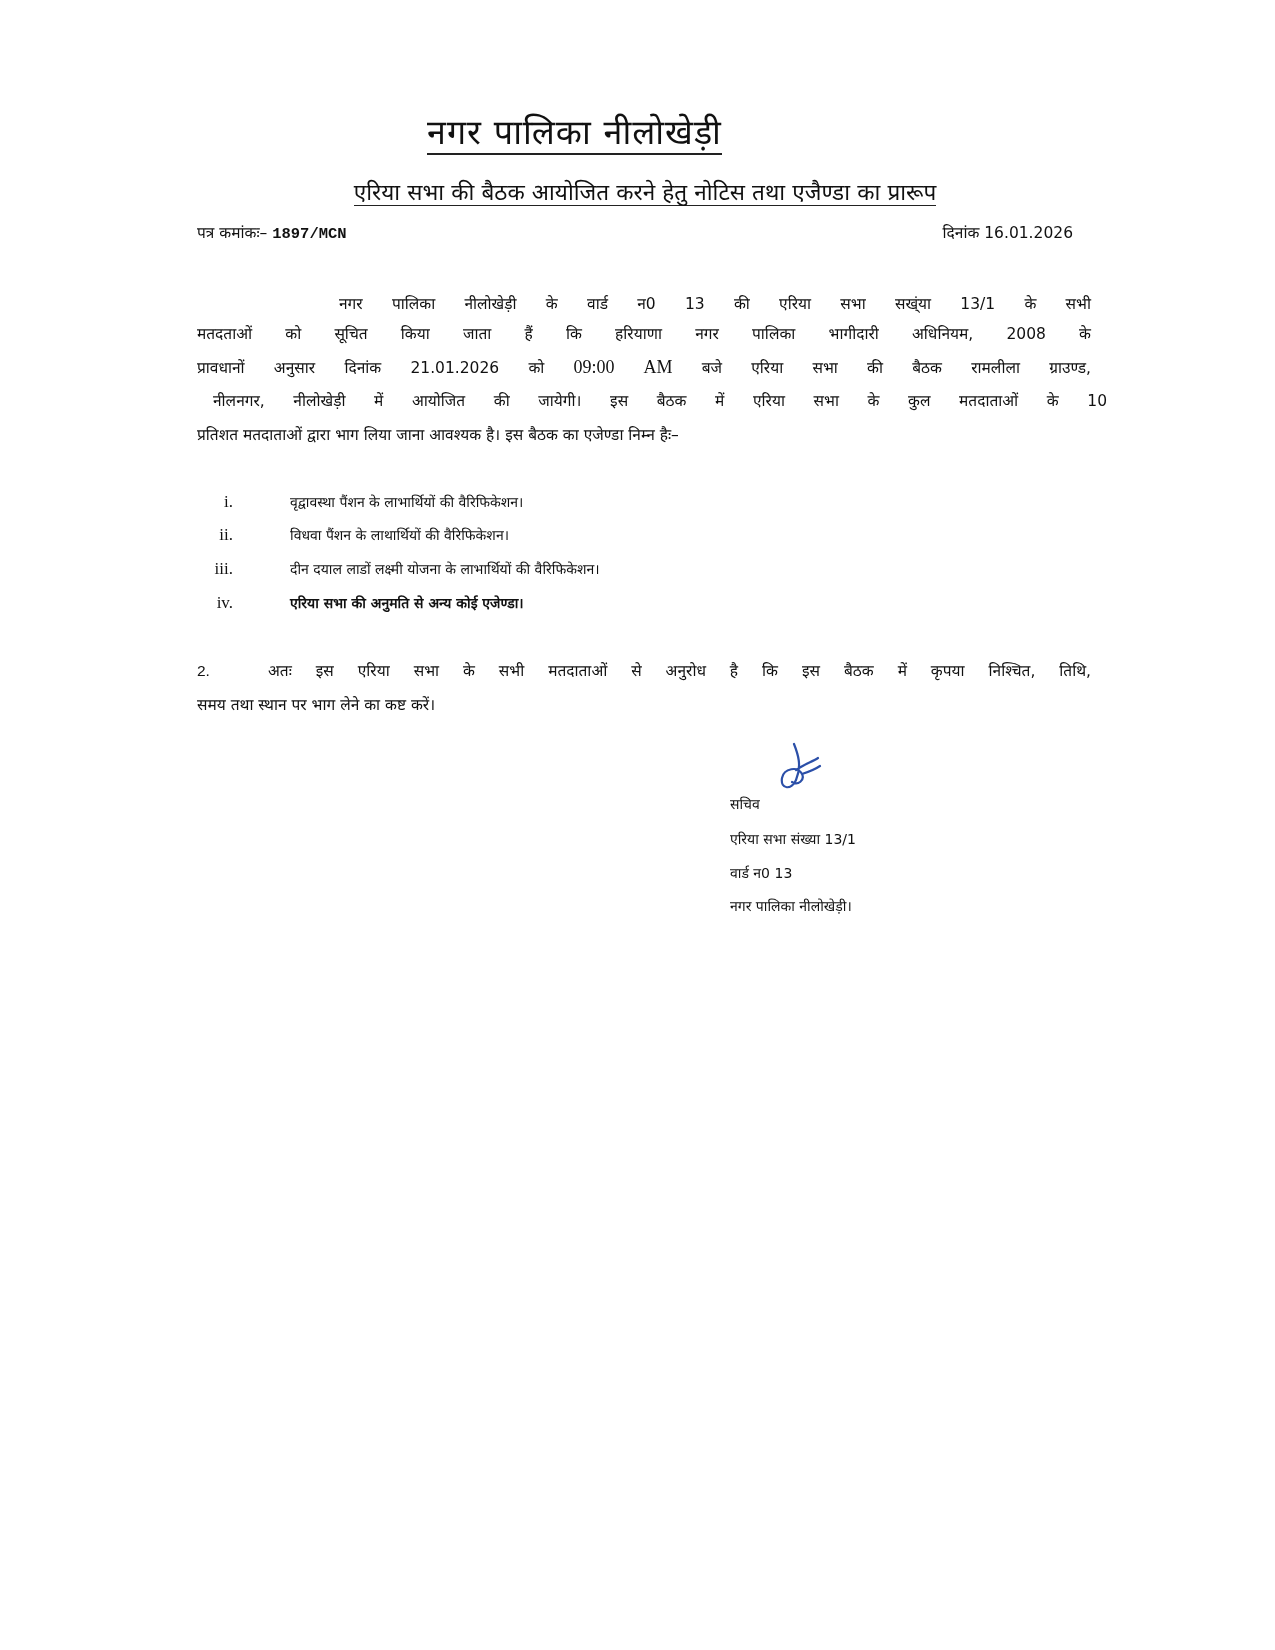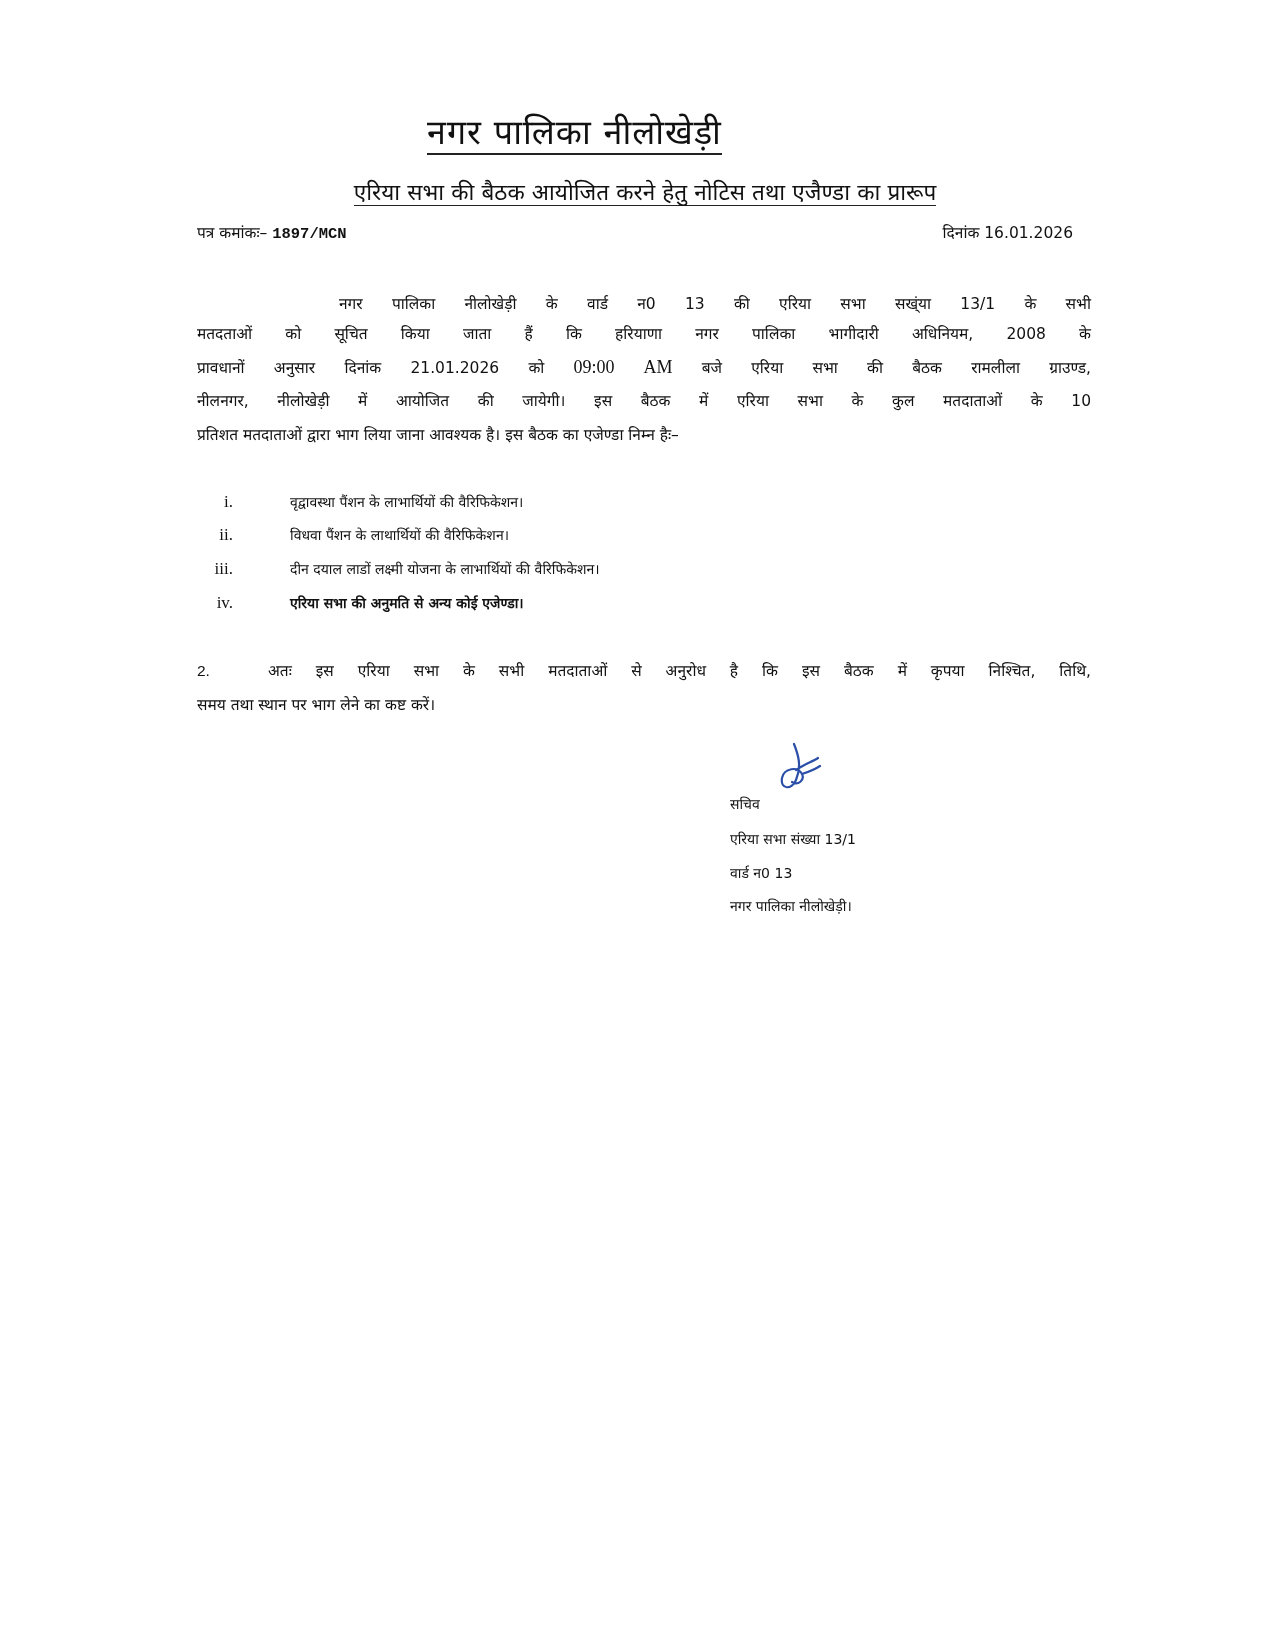--- a/index.html
+++ b/index.html
@@ -40,21 +40,21 @@
   <span>दिनांक </span><span>16.01.2026</span>
 </div>
 
 <div class="abs para" style="top:293px;">
   <span class="indent"></span><span style="display:inline-block;width:752px;text-align:justify;text-align-last:justify;">नगर पालिका नीलोखेड़ी के वार्ड न0 13 की एरिया सभा सख्ंया 13/1 के सभी</span>
 </div>
 <div class="abs para" style="top:323px;">मतदताओं को सूचित किया जाता हैं कि हरियाणा नगर पालिका भागीदारी अधिनियम, 2008 के</div>
 <div class="abs para" style="top:356px;">
   <span>प्रावधानों अनुसार दिनांक 21.01.2026 को </span><span class="ampm">09:00 AM</span><span> बजे एरिया सभा की बैठक रामलीला ग्राउण्ड,</span>
 </div>
-<div class="abs para" style="top:390px;">नीलनगर, नीलोखेड़ी में आयोजित की जायेगी। इस बैठक में एरिया सभा के कुल मतदाताओं के 10</div>
+<div class="abs para" style="top:390px;margin-left:16px;">नीलनगर, नीलोखेड़ी में आयोजित की जायेगी। इस बैठक में एरिया सभा के कुल मतदाताओं के 10</div>
 <div class="abs para last" style="top:424px;">प्रतिशत मतदाताओं द्वारा भाग लिया जाना आवश्यक है। इस बैठक का एजेण्डा निम्न हैः–</div>
 
 <div class="abs agenda-num" style="top:491px;">i.</div>
 <div class="abs agenda-text" style="top:491px;">वृद्वावस्था पैंशन के लाभार्थियों की वैरिफिकेशन।</div>
 <div class="abs agenda-num" style="top:524px;">ii.</div>
 <div class="abs agenda-text" style="top:524px;">विधवा पैंशन के लाथार्थियों की वैरिफिकेशन।</div>
 <div class="abs agenda-num" style="top:558px;">iii.</div>
 <div class="abs agenda-text" style="top:558px;">दीन दयाल लाडों लक्ष्मी योजना के लाभार्थियों की वैरिफिकेशन।</div>
 <div class="abs agenda-num" style="top:592px;">iv.</div>
 <div class="abs agenda-text" style="top:592px;font-weight:bold;">एरिया सभा की अनुमति से अन्य कोई एजेण्डा।</div>

